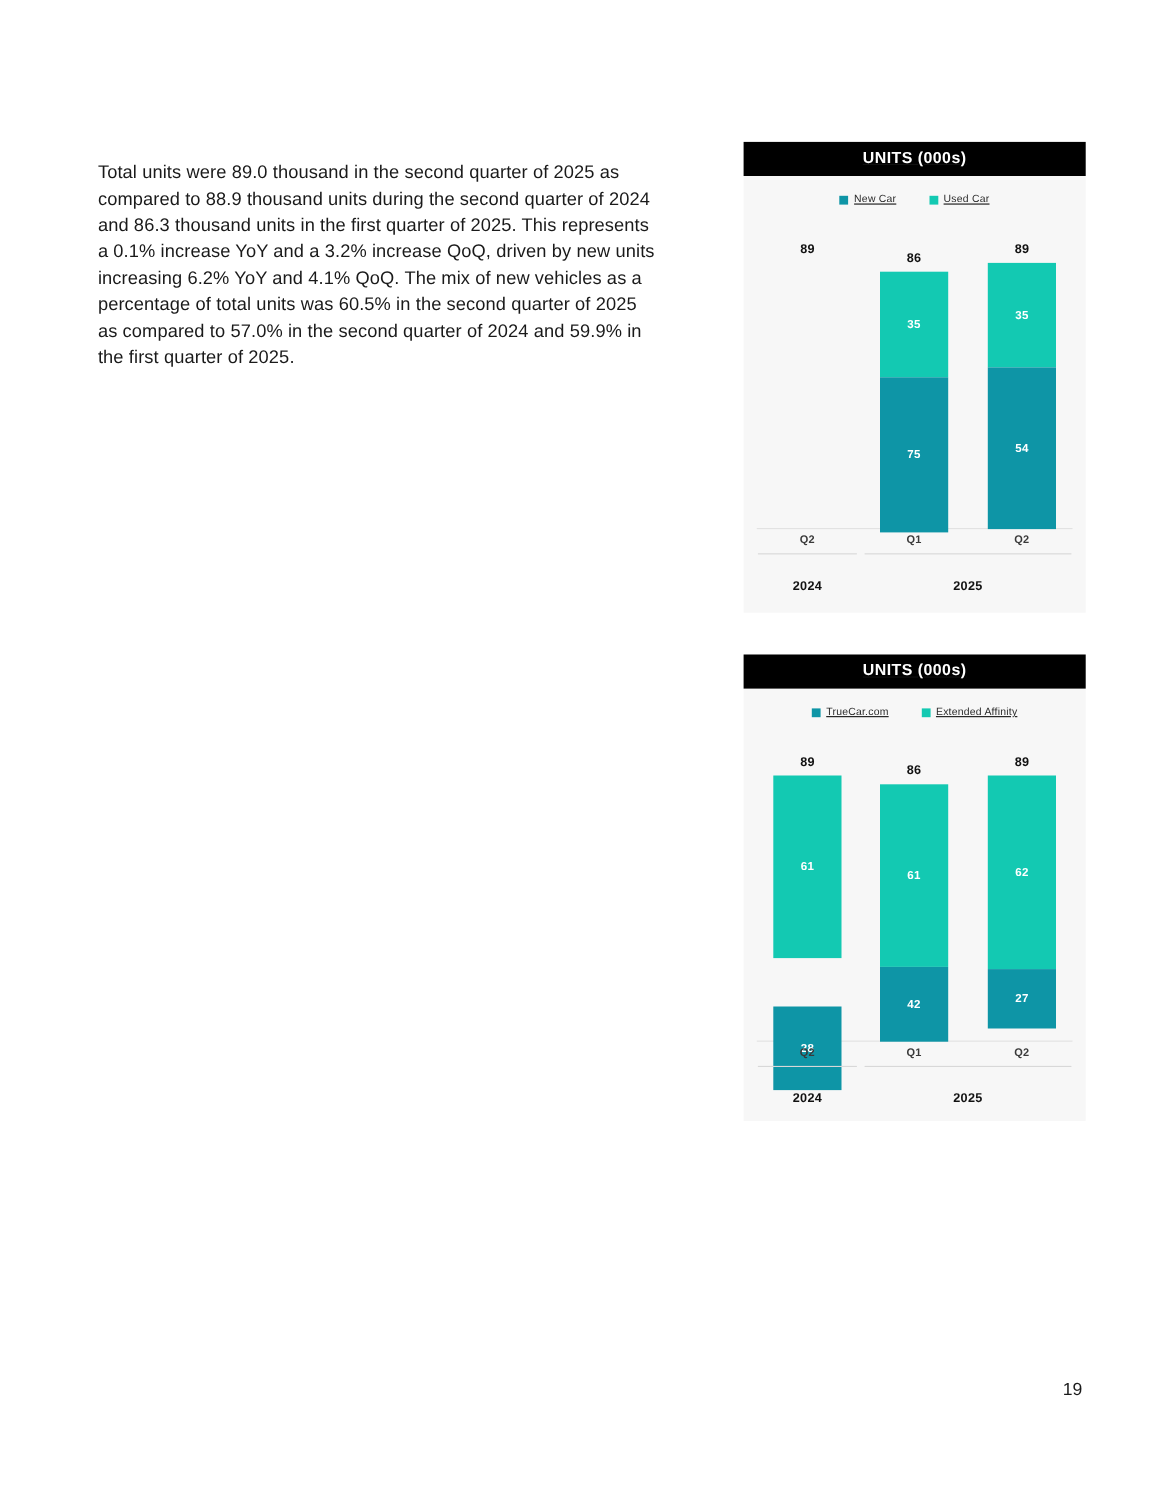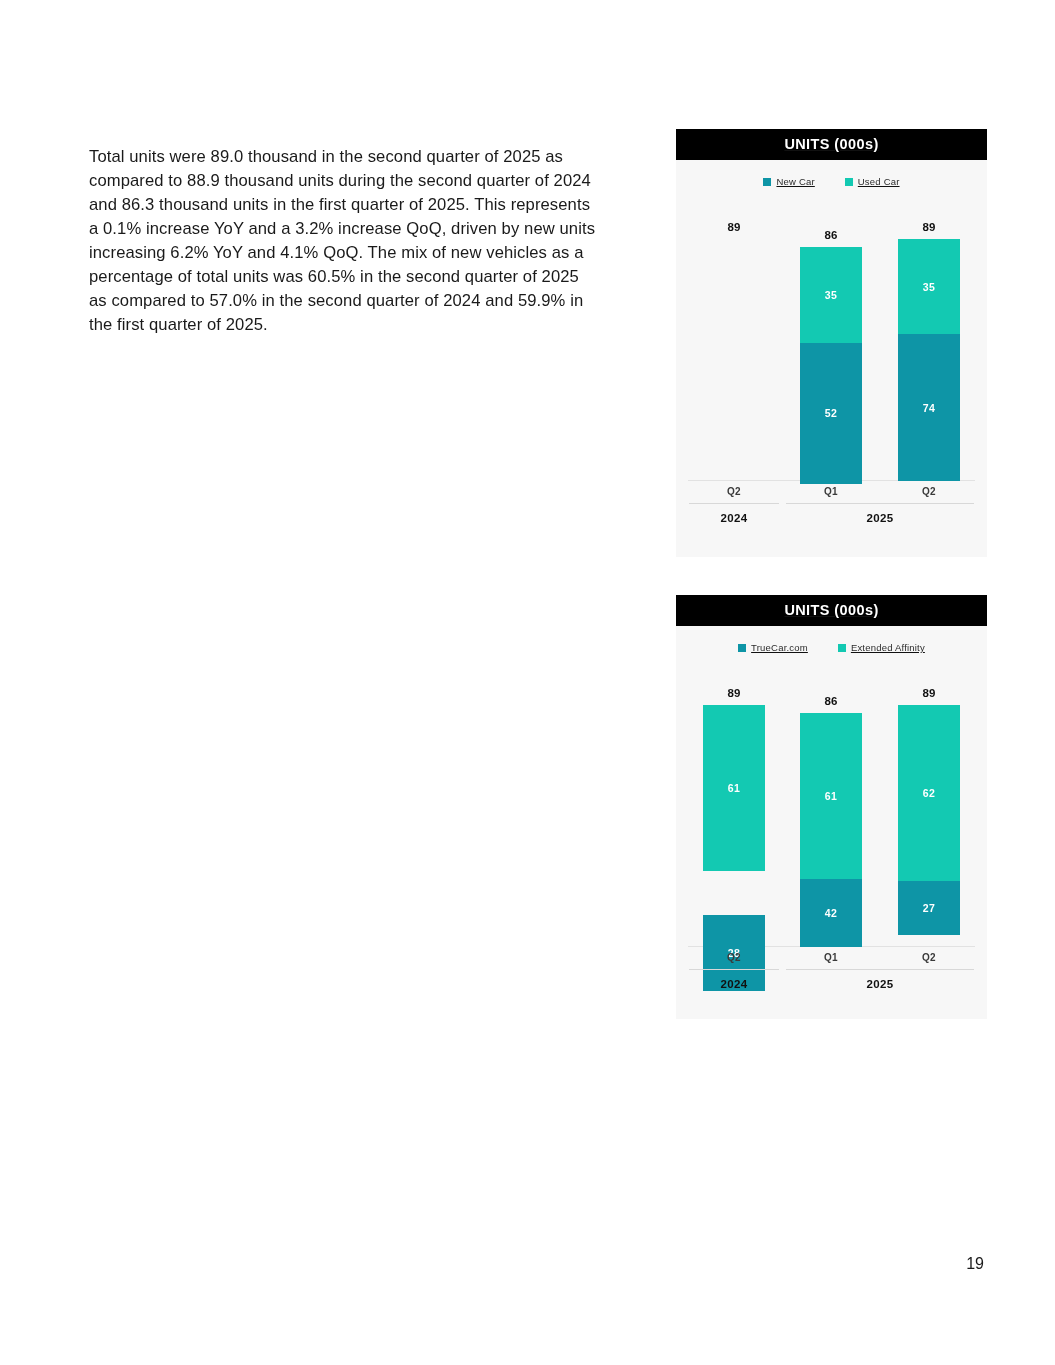--- a/index.html
+++ b/index.html
@@ -142,21 +142,21 @@
     margin: 0 12px;
   }
   .year-sep {
     position: absolute;
     top: 0;
     height: 1px;
     background: #d8d8d8;
   }
   .year-label {
     position: absolute;
-    top: 9px;
+    top: 24px;
     text-align: center;
     font-size: 11.5px;
     font-weight: bold;
     color: #111111;
     letter-spacing: 0.3px;
   }
 
   
   .page-number {
     position: absolute;
@@ -190,32 +190,32 @@
   <div class="bar-group" style="left: 15px; height: 273.705px;">
         <div class="bar-total" style="bottom: 247.705px;">89</div>
       </div>
       <div class="bar-group" style="left: 112px; height: 265.558px;">
         <div class="bar-total" style="bottom: 239.558px;">86</div>
         <div class="bar-stack" style="height: 233.558px;">
           <div class="seg" style="height: 95.0526px; background: rgb(19, 201, 178);">
             <span class="seg-label">35</span>
           </div>
           <div class="seg" style="height: 141.221px; background: rgb(14, 149, 166);">
-            <span class="seg-label">52</span>
+            <span class="seg-label">75</span>
           </div>
         </div>
       </div>
       <div class="bar-group" style="left: 210px; height: 273.705px;">
         <div class="bar-total" style="bottom: 247.705px;">89</div>
         <div class="bar-stack" style="height: 241.705px;">
           <div class="seg" style="height: 95.0526px; background: rgb(19, 201, 178);">
             <span class="seg-label">35</span>
           </div>
           <div class="seg" style="height: 146.653px; background: rgb(14, 149, 166);">
-            <span class="seg-label">74</span>
+            <span class="seg-label">54</span>
           </div>
         </div>
       </div>
     </div>
 
   <div class="quarter-row">
       <div class="quarter-label" style="left: 15px; width: 62px;">Q2</div>
       <div class="quarter-label" style="left: 112px; width: 62px;">Q1</div>
       <div class="quarter-label" style="left: 210px; width: 62px;">Q2</div>
     </div>

